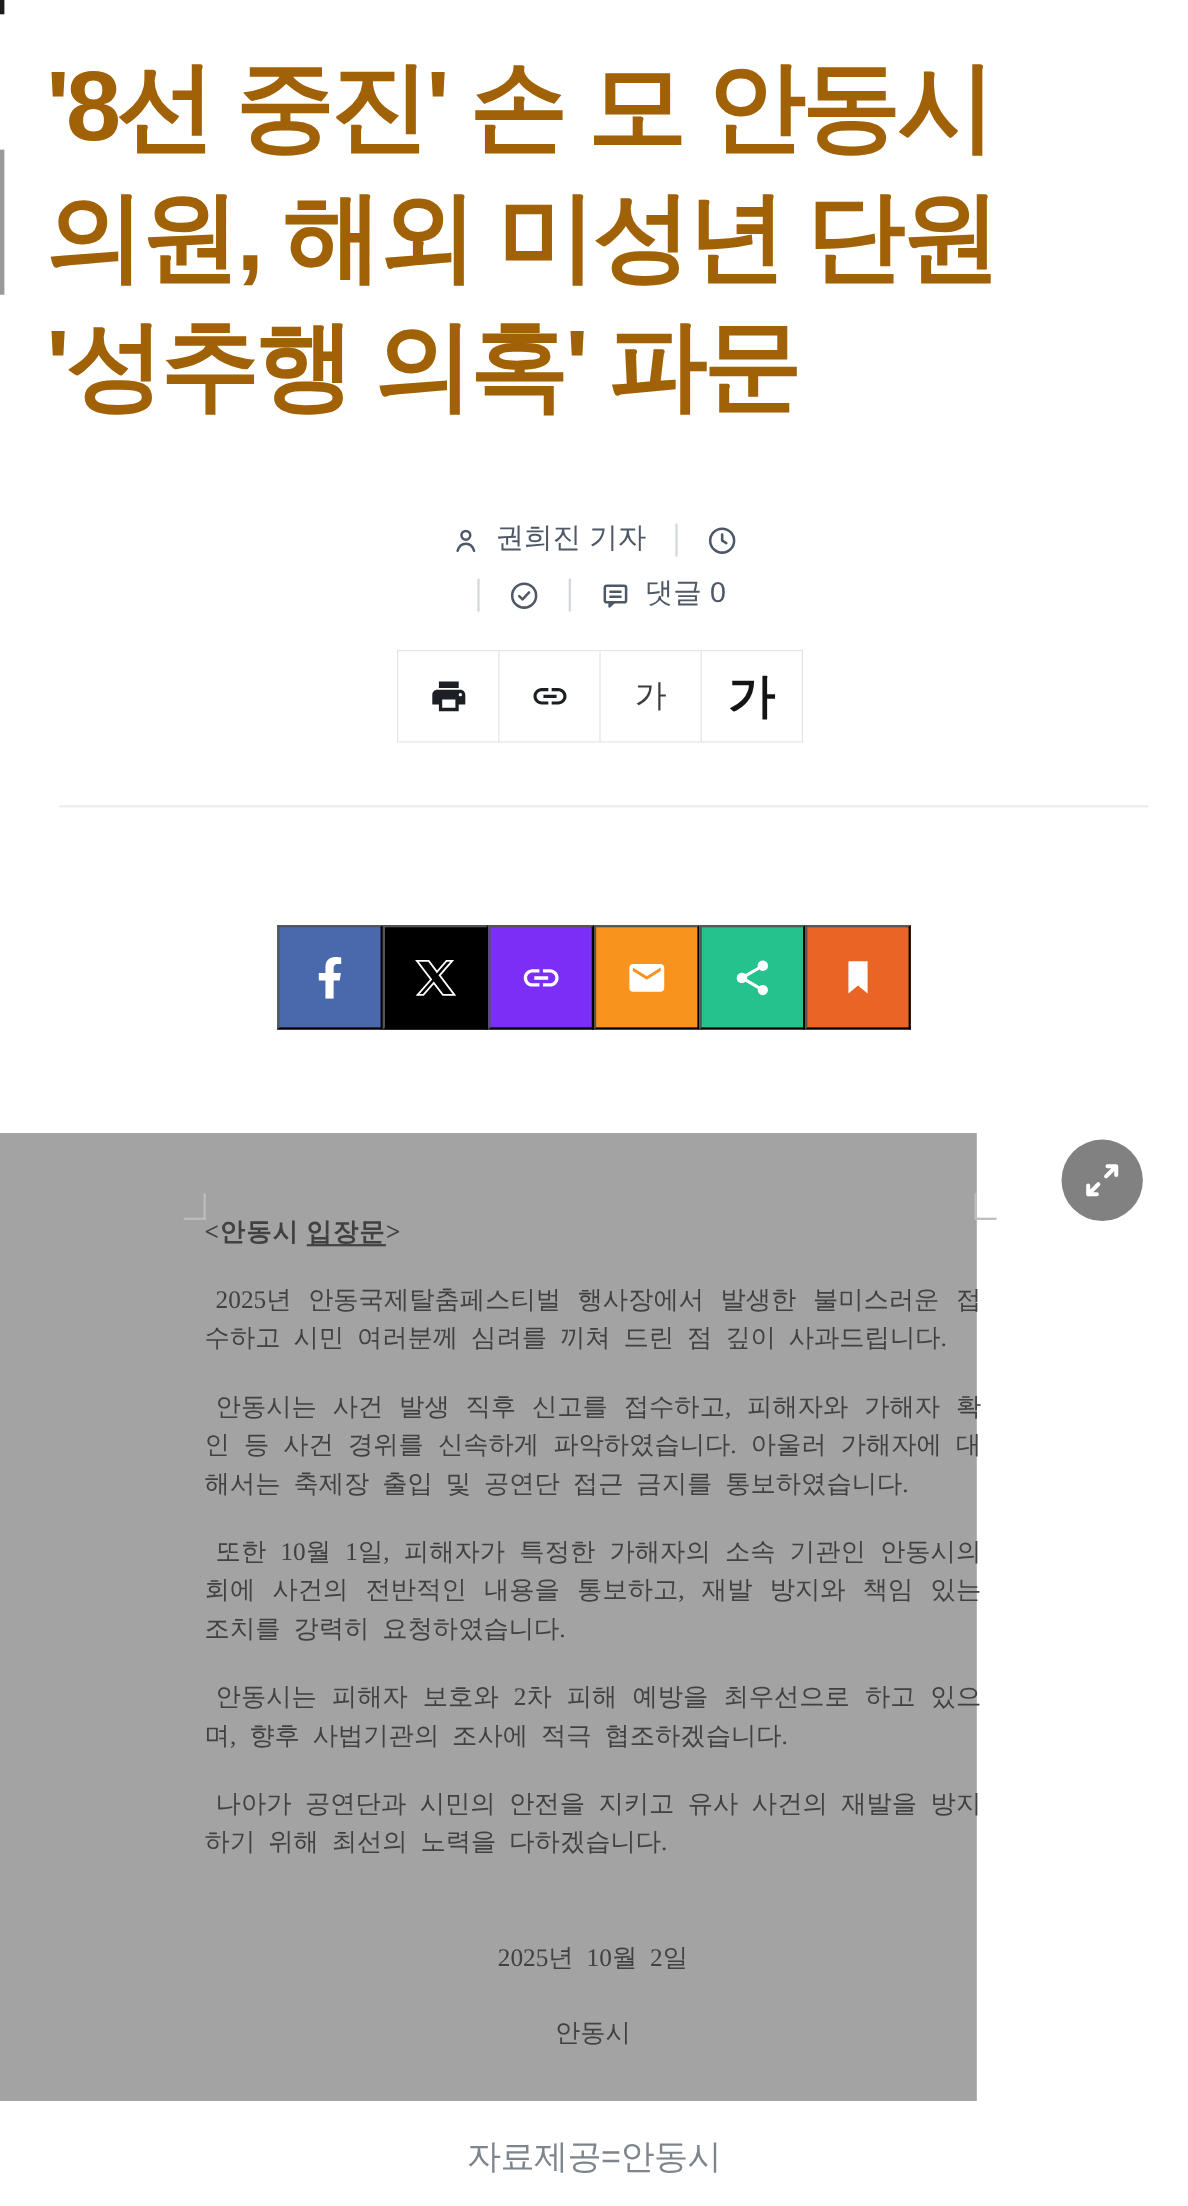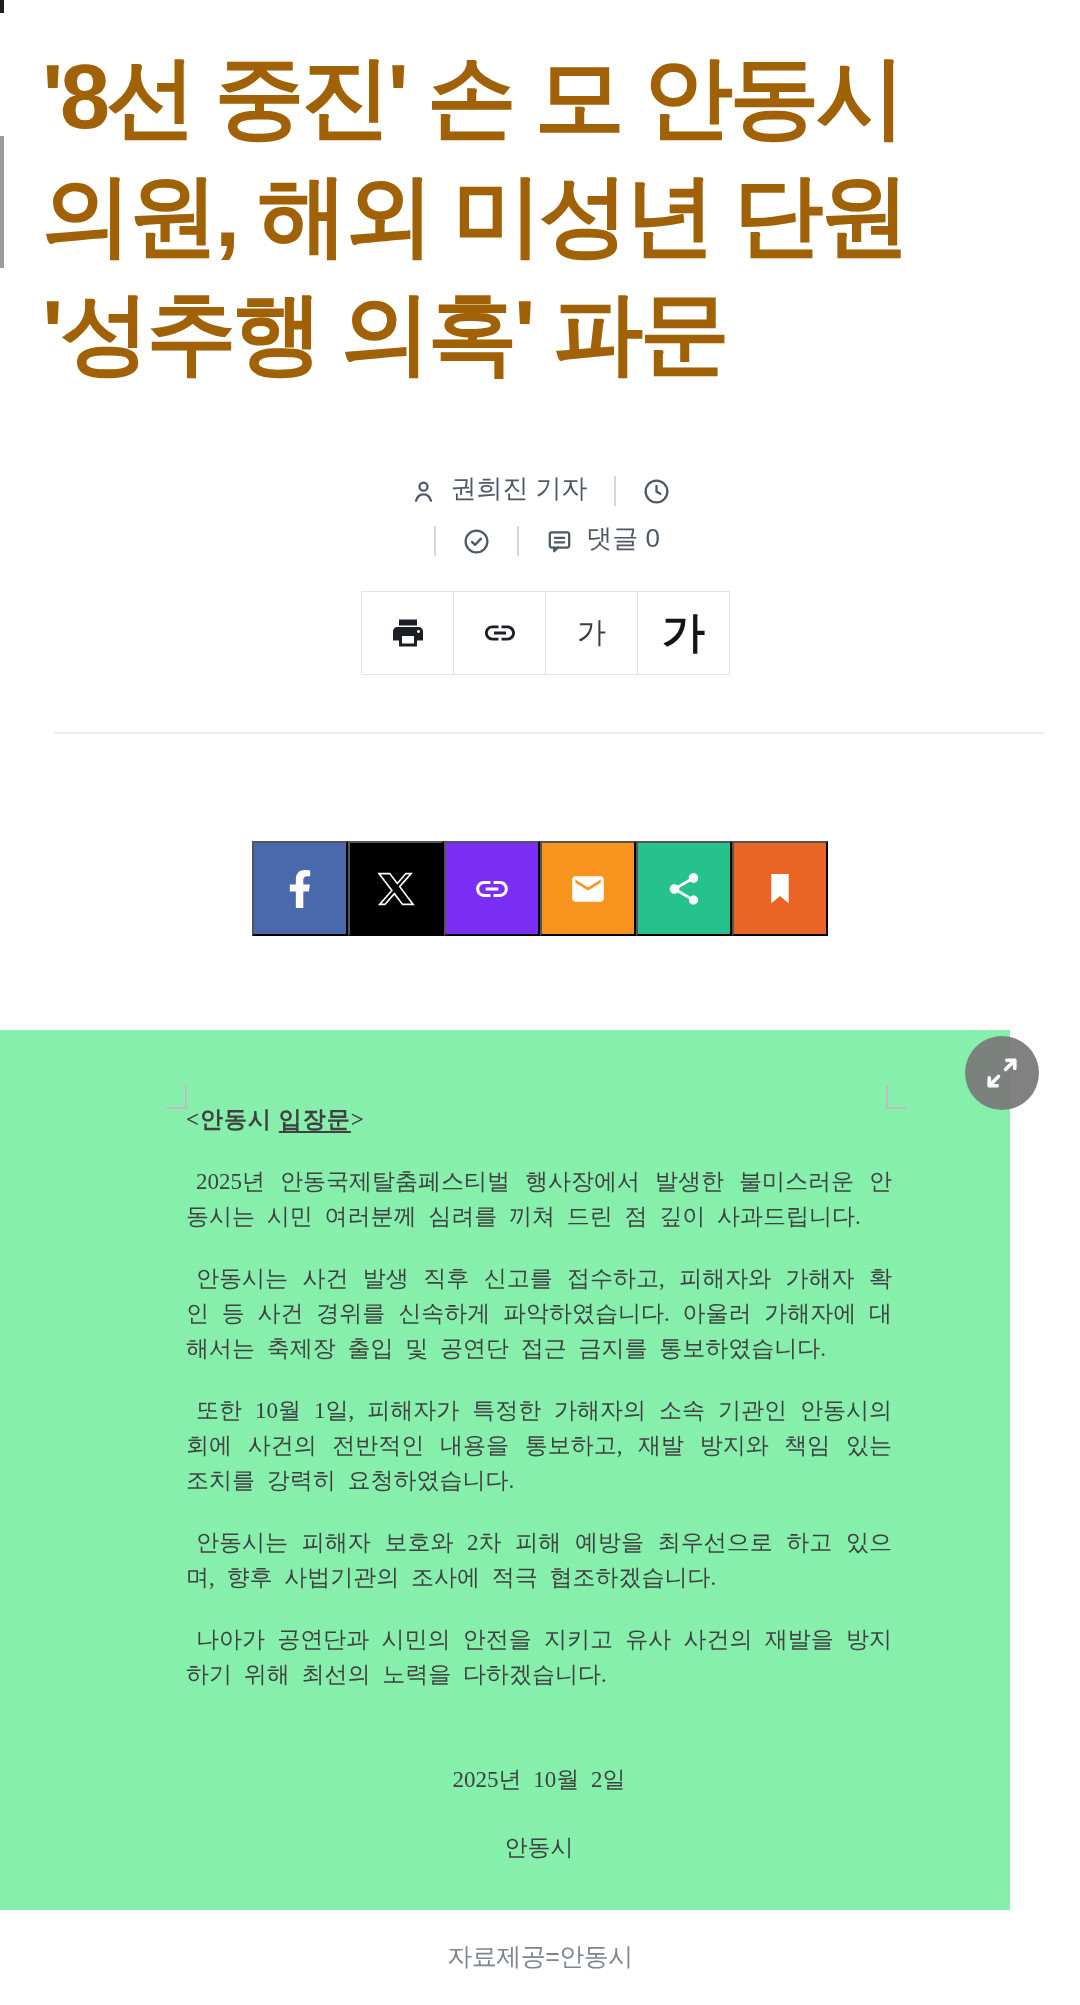--- a/index.html
+++ b/index.html
@@ -39,21 +39,21 @@
   .font-large { font-size:43px; font-weight:700; color:#141414; }
 
   .divider { position:absolute; left:54px; top:732px; width:990px; height:2px; background:#ececec; }
 
   
   .share { position:absolute; left:252px; top:841px; display:flex; }
   .share-btn { width:96px; height:95px; display:flex; align-items:center; justify-content:center; cursor:pointer; }
   .share-btn svg { width:38px; height:38px; }
 
   
-  .figure { position:absolute; left:0; top:1030px; width:1010px; height:880px; background:#86efac; }
+  .figure { position:absolute; left:0; top:1030px; width:888px; height:880px; background:#a3a3a3; }
   .corner { position:absolute; width:20px; height:24px; }
   .corner-left  { left:167px; top:55px; border-right:2px solid #bdbdbd; border-bottom:2px solid #bdbdbd; }
   .corner-right { left:886px; top:55px; border-left:2px solid #bdbdbd; border-bottom:2px solid #bdbdbd; }
 
   .doc {
     position:absolute; left:186px; top:72px; width:706px;
     font-family:"Liberation Serif","DejaVu Serif",serif;
     font-size:23px; line-height:35px; color:#414141;
     filter:blur(0.35px);
   }
@@ -65,21 +65,21 @@
 
   
   .expand-btn {
     position:absolute; left:965px; top:1036px; width:74px; height:74px;
     border-radius:50%; background:rgba(122,122,122,0.95);
     display:flex; align-items:center; justify-content:center; cursor:pointer;
   }
   .expand-btn svg { width:34px; height:34px; }
 
   .caption { position:absolute; left:0; top:1940px; width:1080px; text-align:center;
-    font-size:25px; color:#7e858d; letter-spacing:-0.5px; }
+    font-size:31px; color:#7e858d; letter-spacing:-0.5px; }
 </style>
 </head>
 <body>
 
 <div class="edge-top"></div>
 <div class="edge-scroll"></div>
 
 <h1 class="headline">'8선 중진' 손 모 안동시
 의원, 해외 미성년 단원
 '성추행 의혹' 파문</h1>
@@ -162,21 +162,21 @@
   </button>
 </div>
 
 <div class="figure">
   <div class="corner corner-left"></div>
   <div class="corner corner-right"></div>
   <div class="doc">
     <div class="doc-title">
       <span>&lt;안동시 </span><span class="u">입장문</span><span>&gt;</span>
     </div>
-    <p>2025년 안동국제탈춤페스티벌 행사장에서 발생한 불미스러운 안동시는 시민 여러분께 심려를 끼쳐 드린 점 깊이 사과드립니다.</p>
+    <p>2025년 안동국제탈춤페스티벌 행사장에서 발생한 불미스러운 접수하고 시민 여러분께 심려를 끼쳐 드린 점 깊이 사과드립니다.</p>
     <p>안동시는 사건 발생 직후 신고를 접수하고, 피해자와 가해자 확인 등 사건 경위를 신속하게 파악하였습니다. 아울러 가해자에 대해서는 축제장 출입 및 공연단 접근 금지를 통보하였습니다.</p>
     <p>또한 10월 1일, 피해자가 특정한 가해자의 소속 기관인 안동시의회에 사건의 전반적인 내용을 통보하고, 재발 방지와 책임 있는 조치를 강력히 요청하였습니다.</p>
     <p>안동시는 피해자 보호와 2차 피해 예방을 최우선으로 하고 있으며, 향후 사법기관의 조사에 적극 협조하겠습니다.</p>
     <p>나아가 공연단과 시민의 안전을 지키고 유사 사건의 재발을 방지하기 위해 최선의 노력을 다하겠습니다.</p>
     <div class="doc-date">2025년 10월 2일</div>
     <div class="doc-sign">안동시</div>
   </div>
 </div>
 
 <button class="expand-btn" style="border:none;">

